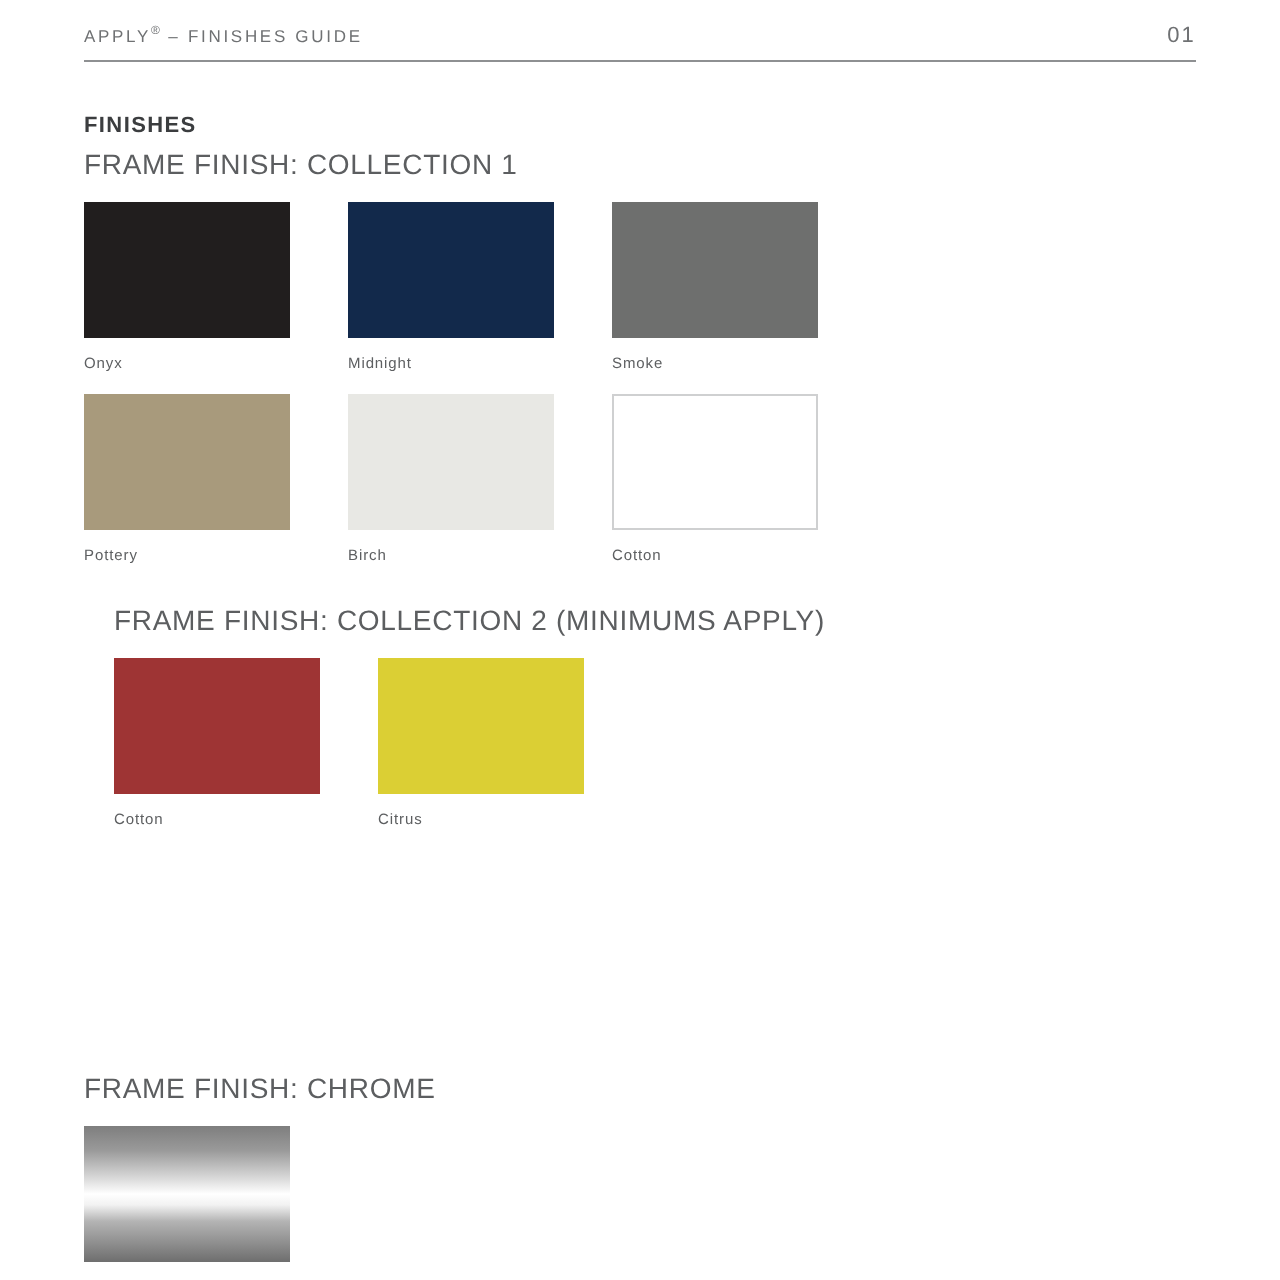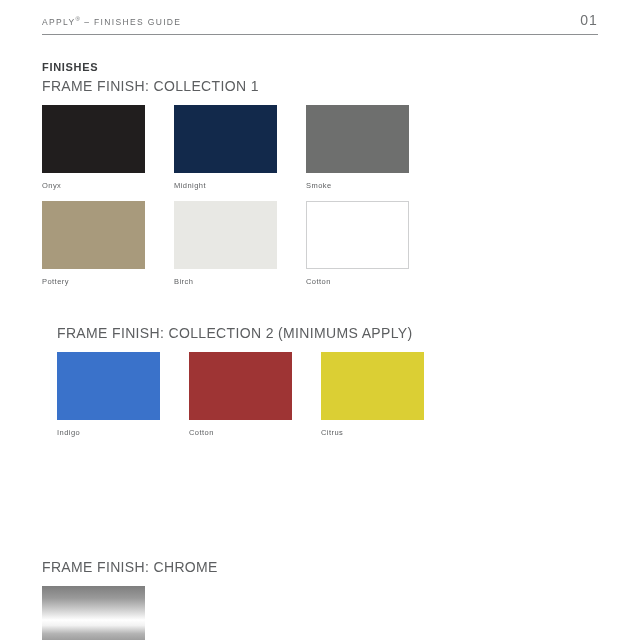--- a/index.html
+++ b/index.html
@@ -36,21 +36,21 @@
     color: #6f7173;
     font-weight: 400;
     white-space: nowrap;
   }
   .doc-title .tm {
     font-size: 6px;
     vertical-align: super;
     letter-spacing: 0.5px;
   }
   .page-number {
-    font-size: 14px;
+    font-size: 11px;
     letter-spacing: 1.1px;
     color: #6f7173;
   }
   .header-rule {
     margin-top: 6px;
     height: 1px;
     background: #8e9092;
     width: 100%;
   }
 
@@ -98,21 +98,21 @@
     font-size: 7.5px;
     letter-spacing: 0.45px;
     color: #5d5f61;
   }
 
   
   .collection-block {
     margin-top: 0;
   }
   .block-gap-2 {
-    margin-top: 39px;
+    margin-top: 20px;
     padding-left: 15px;
   }
   .block-gap-3 {
     margin-top: 122px;
   }
 </style>
 </head>
 <body>
 
 <div class="page">
@@ -158,24 +158,20 @@
           <div class="swatch-cell">
             <div class="swatch-chip outlined" style="background: rgb(255, 255, 255);"></div>
             <div class="swatch-label">Cotton</div>
           </div>
         </div>
       </div>
       <div class="collection-block block-gap-2">
         <div class="group-title spaced">FRAME FINISH: COLLECTION 2 (MINIMUMS APPLY)</div>
         <div class="swatch-row">
           <div class="swatch-cell">
-            <div class="swatch-chip" style="background: rgb(58, 114, 202);"></div>
-            <div class="swatch-label">Indigo</div>
-          </div>
-          <div class="swatch-cell">
             <div class="swatch-chip" style="background: rgb(158, 52, 52);"></div>
             <div class="swatch-label">Cotton</div>
           </div>
           <div class="swatch-cell">
             <div class="swatch-chip" style="background: rgb(219, 207, 52);"></div>
             <div class="swatch-label">Citrus</div>
           </div>
         </div>
       </div>
       <div class="collection-block block-gap-3">

